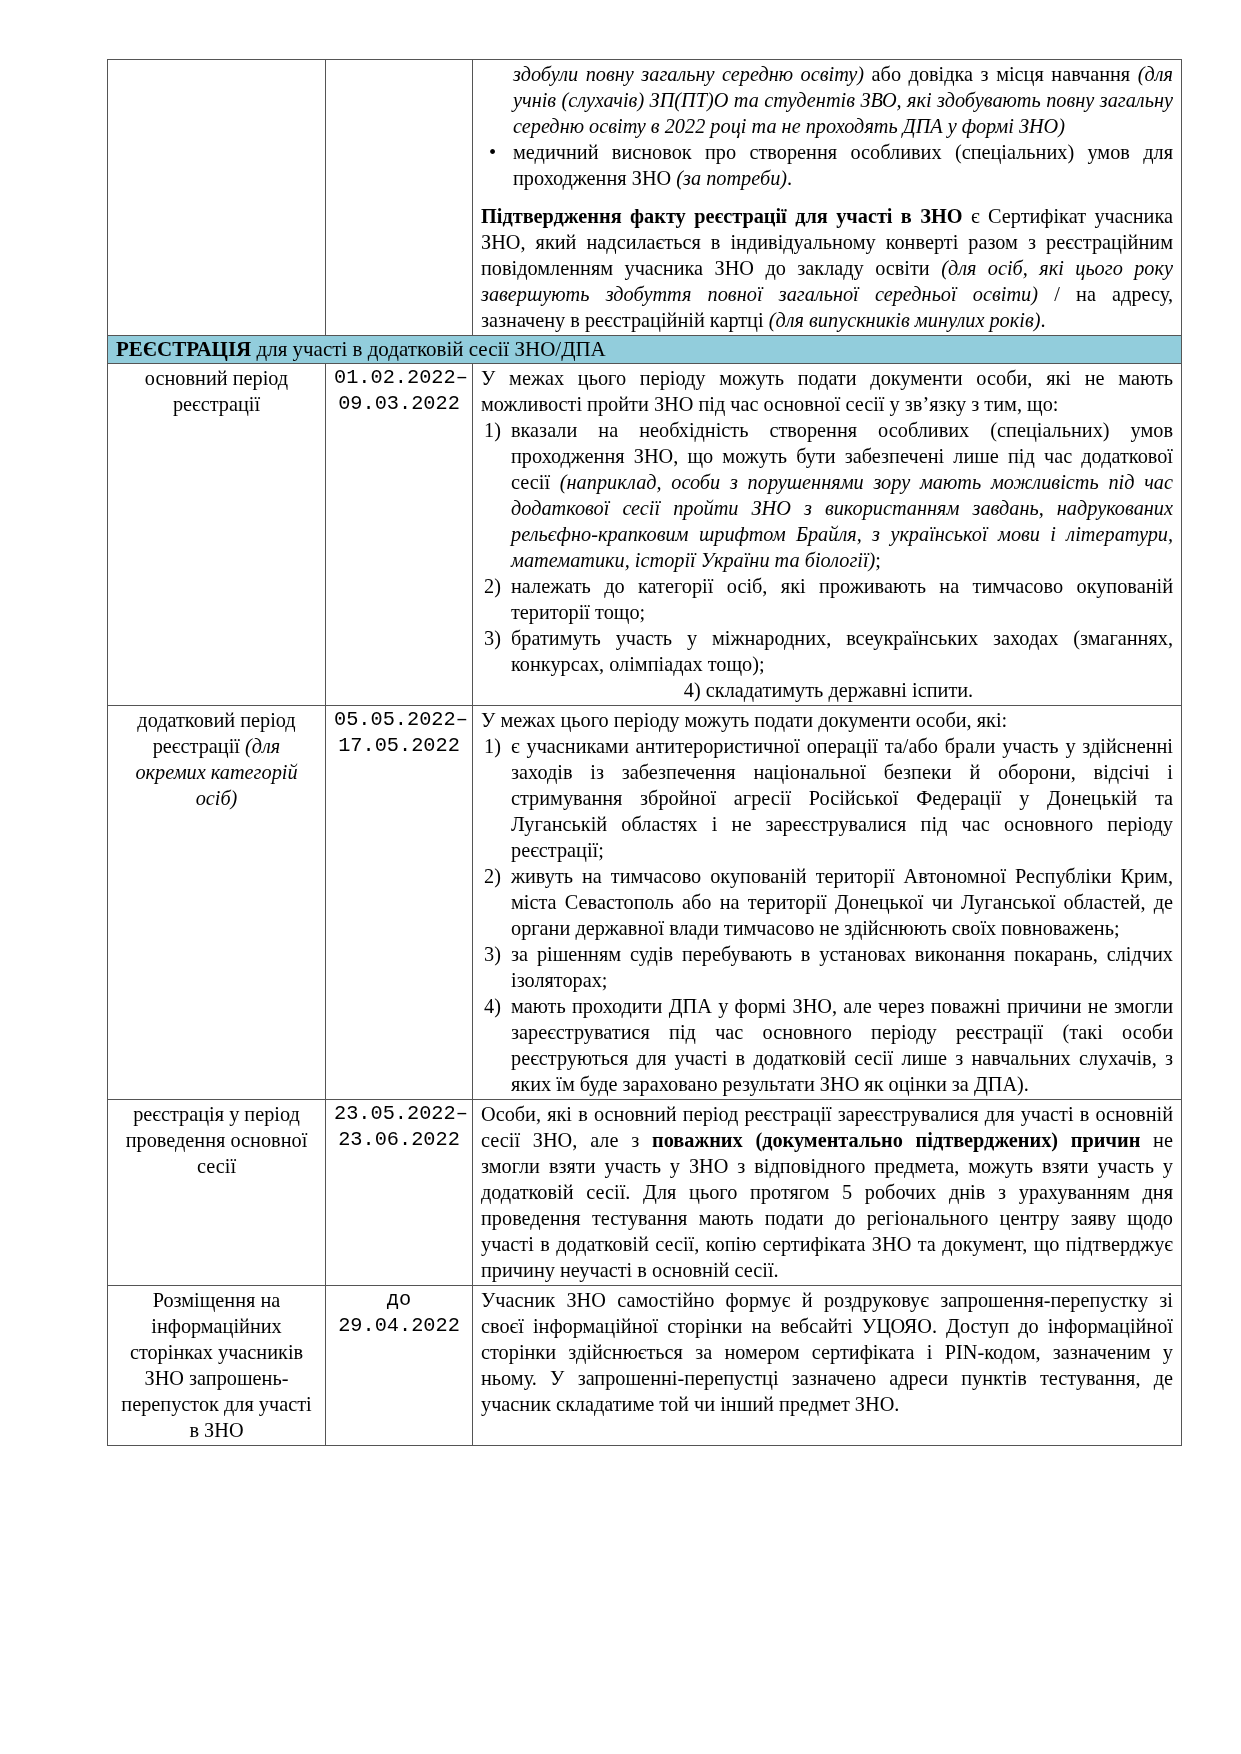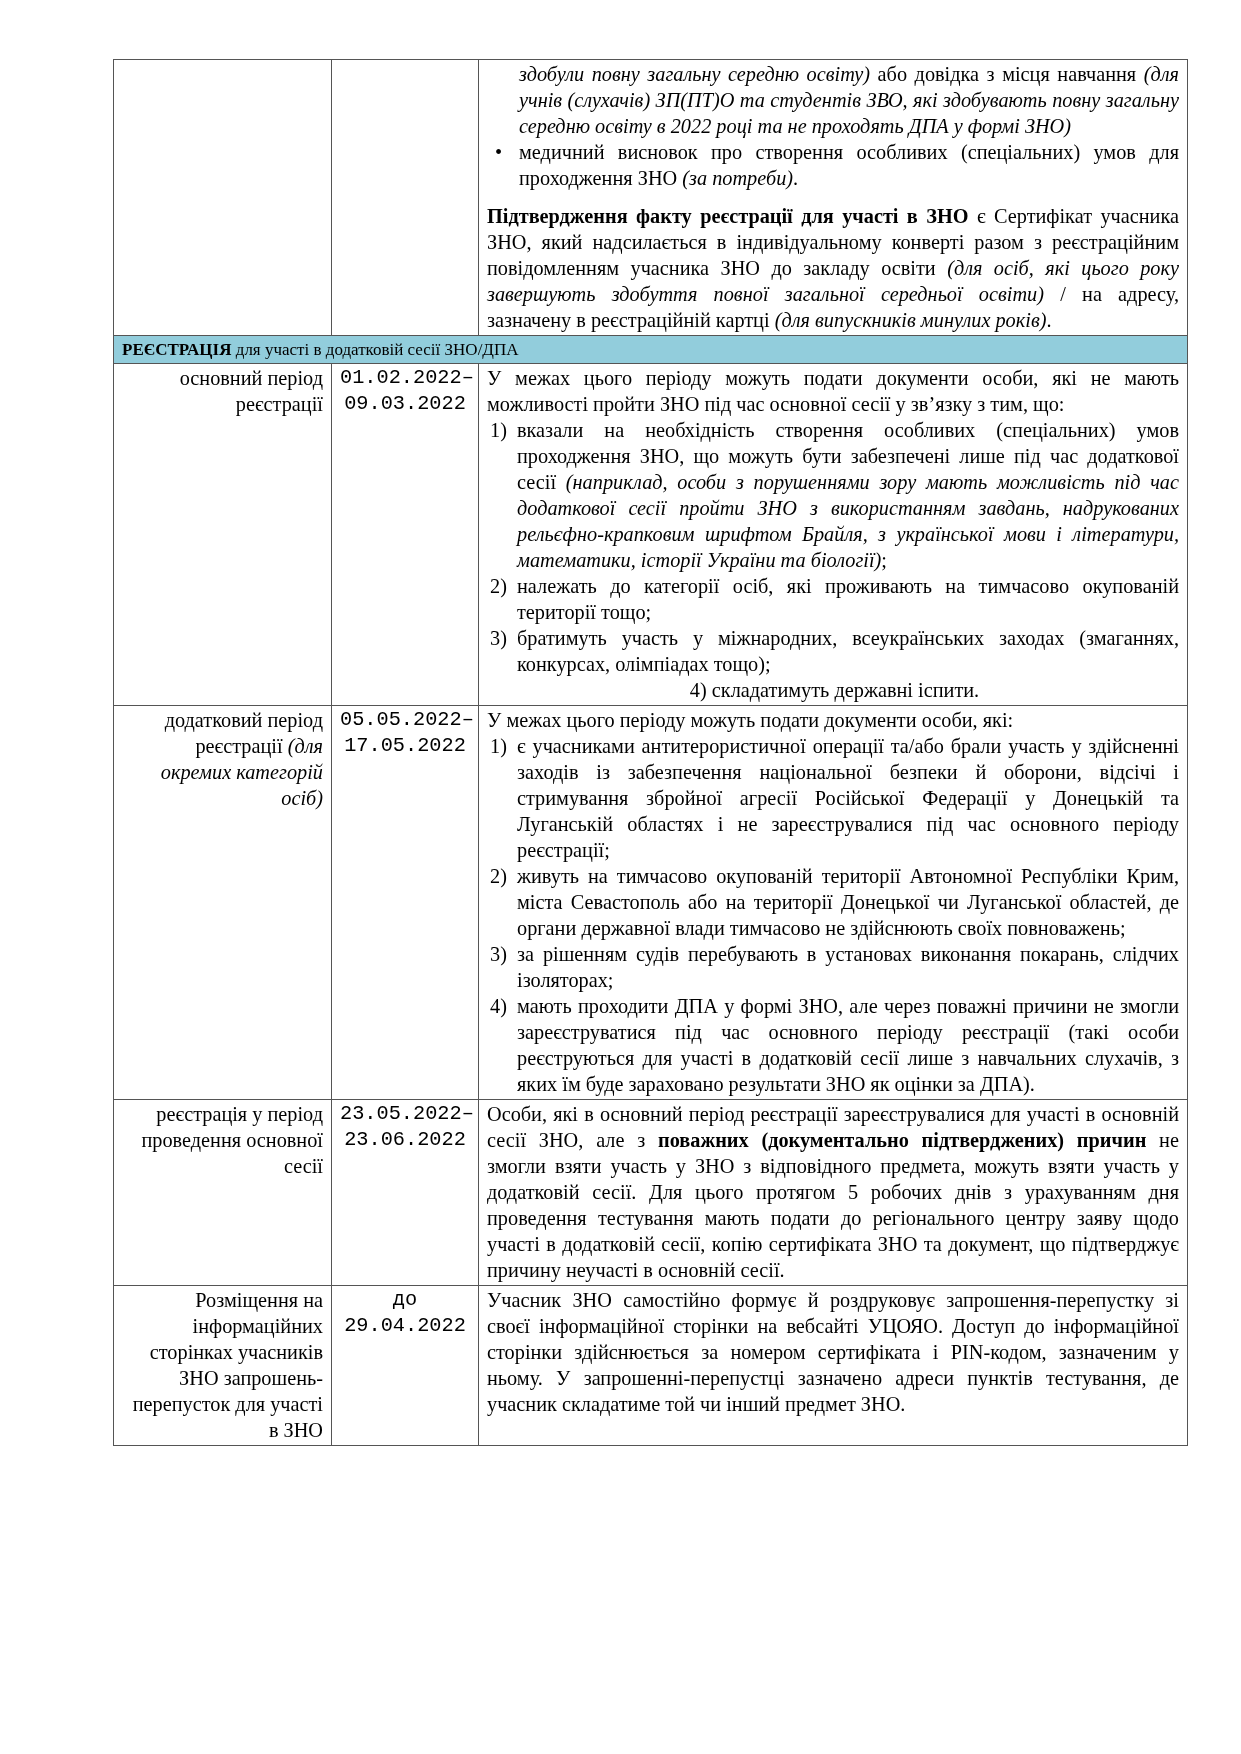--- a/index.html
+++ b/index.html
@@ -1,36 +1,36 @@
 <!DOCTYPE html>
 <html><head>
 <meta charset="utf-8">
 <style>
   html, body { margin: 0; padding: 0; background: #ffffff; }
   body {
     width: 1241px; height: 1754px; position: relative; overflow: hidden;
     font-family: "Liberation Serif", "DejaVu Serif", serif;
     color: #000;
   }
-  .page { position: absolute; left: 113px; top: 59px; width: 1074px; }
+  .page { position: absolute; left: 107px; top: 59px; width: 1074px; }
   table.doc {
     width: 1074px; border-collapse: collapse; table-layout: fixed;
     font-size: 20.3px; line-height: 26px;
   }
   table.doc td {
     border: 1.5px solid #555; vertical-align: top; padding: 1px 8px 2px 8px;
   }
   col.c1 { width: 218px; }
   col.c2 { width: 147px; }
   col.c3 { width: 709px; }
-  td.c1 { text-align: right; }
+  td.c1 { text-align: center; }
   td.c2 { text-align: center; padding-left: 4px; padding-right: 4px; font-family: Liberation Mono, monospace; }
   td.c3 { text-align: justify; }
   tr.section td {
-    background: #92CDDC; font-size: 17px; padding-top: 0; padding-bottom: 0; line-height: 27px;
+    background: #92CDDC; font-size: 21px; padding-top: 0; padding-bottom: 0; line-height: 27px;
   }
   .b { font-weight: bold; }
   .i { font-style: italic; }
   ul.bul { margin: 0; padding: 0 0 0 32px; list-style: none; }
   ul.bul li { position: relative; }
   ul.bul li::before {
     content: "\2022"; position: absolute; left: -24px; top: 0;
   }
   ol.num { margin: 0; padding: 0 0 0 30px; list-style: none; }
   ol.num li { position: relative; }

